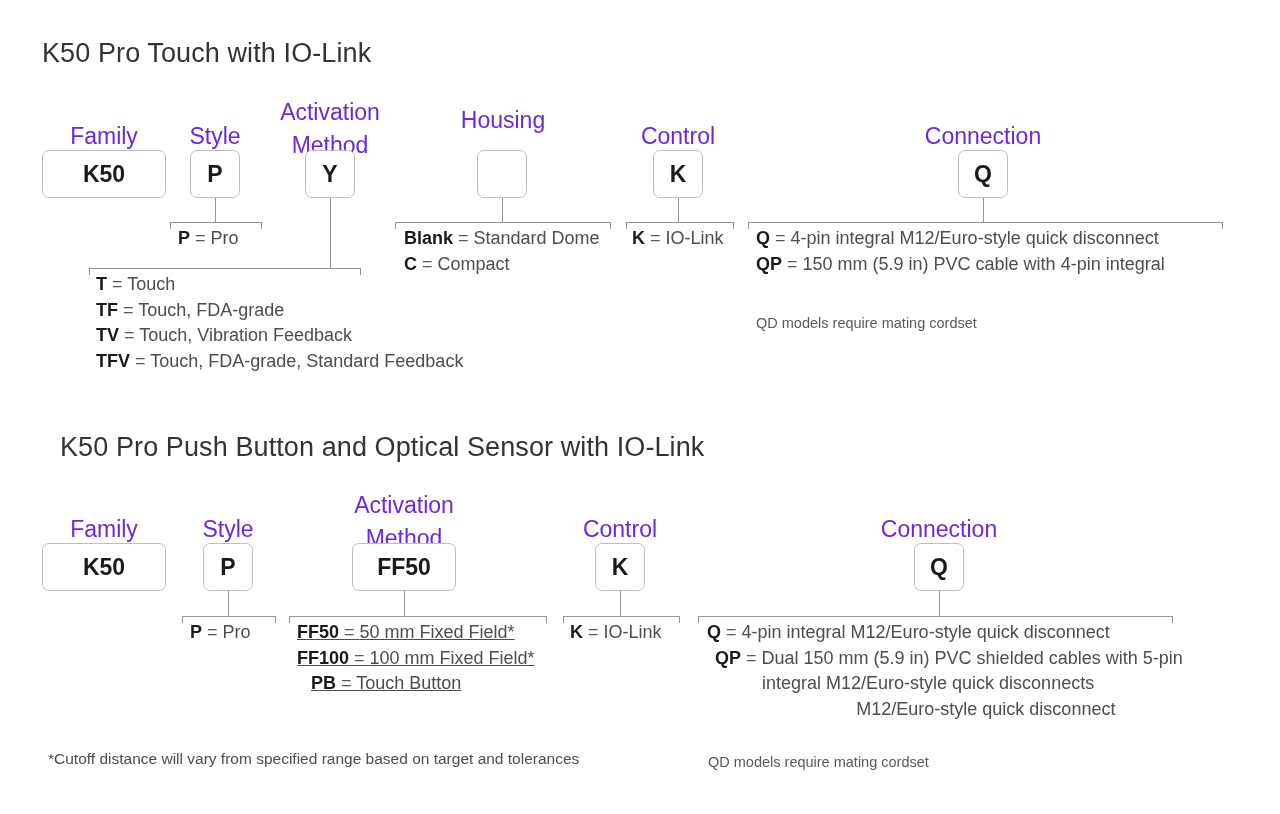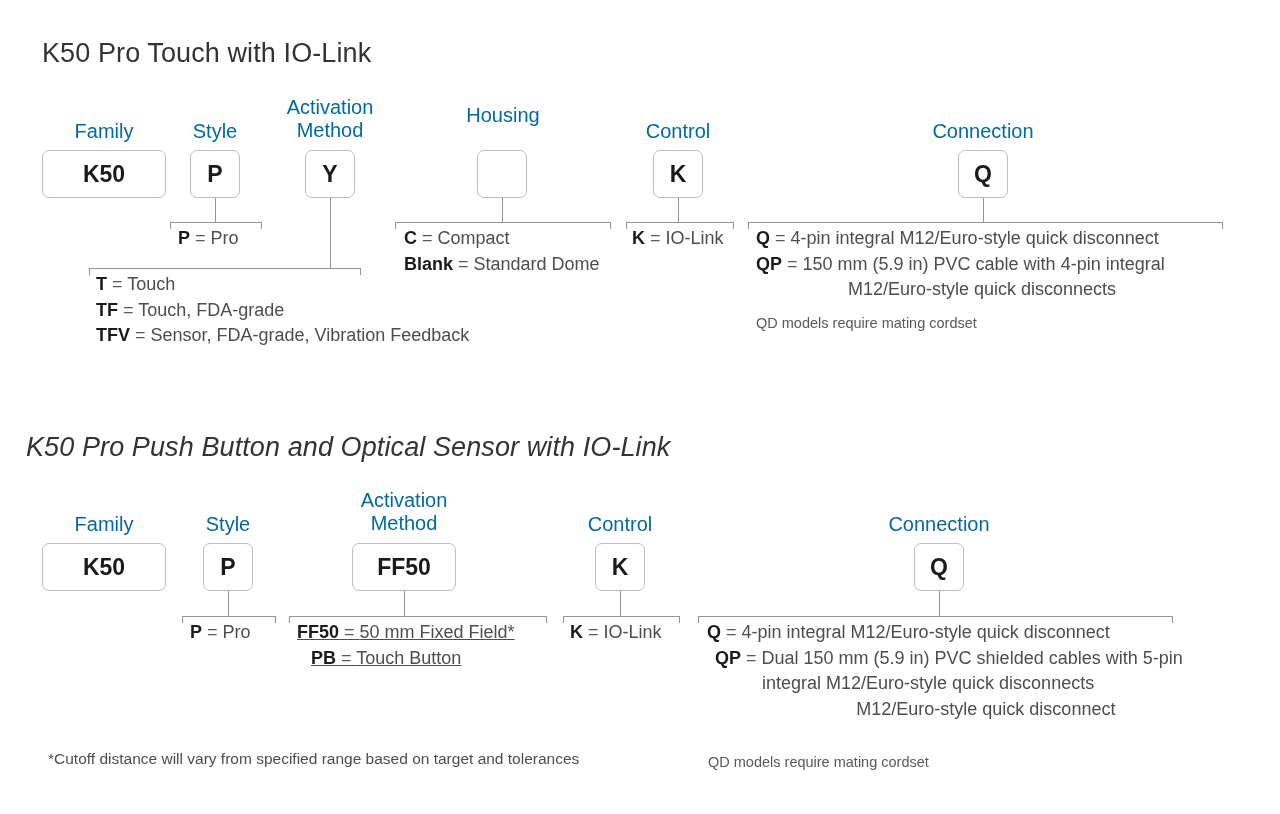--- a/index.html
+++ b/index.html
@@ -22,25 +22,25 @@
     font-size: 27px;
     font-weight: 400;
     color: #333333;
     letter-spacing: 0.1px;
     white-space: nowrap;
   }
 
   
   .col-header {
     position: absolute;
-    font-size: 20px;
+    font-size: 23px;
     font-weight: 400;
-    color: #0369a1;
+    color: #6d28d9;
     text-align: center;
-    line-height: 23px;
+    line-height: 33px;
     white-space: pre-line;
   }
 
   
   .code-box {
     position: absolute;
     border: 1px solid #bcbec0;
     border-radius: 7px;
     background: #ffffff;
     display: flex;
@@ -155,57 +155,57 @@
   </div>
 
   <div class="legend" style="left:96px; top:272px;">
     <span class="row">
       <span class="key">T</span><span class="eq"> = </span><span class="val">Touch</span>
     </span>
     <span class="row">
       <span class="key">TF</span><span class="eq"> = </span><span class="val">Touch, FDA-grade</span>
     </span>
     <span class="row">
-      <span class="key">TFV</span><span class="eq"> = </span><span class="val">Sensor, FDA-grade, Vibration Feedback</span>
+      <span class="key">TV</span><span class="eq"> = </span><span class="val">Touch, Vibration Feedback</span>
+    </span>
+    <span class="row">
+      <span class="key">TFV</span><span class="eq"> = </span><span class="val">Touch, FDA-grade, Standard Feedback</span>
     </span>
   </div>
 
   <div class="legend" style="left:404px; top:226px;">
     <span class="row">
+      <span class="key">Blank</span><span class="eq"> = </span><span class="val">Standard Dome</span>
+    </span>
+    <span class="row">
       <span class="key">C</span><span class="eq"> = </span><span class="val">Compact</span>
     </span>
-    <span class="row">
-      <span class="key">Blank</span><span class="eq"> = </span><span class="val">Standard Dome</span>
-    </span>
   </div>
 
   <div class="legend" style="left:632px; top:226px;">
     <span class="row">
       <span class="key">K</span><span class="eq"> = </span><span class="val">IO-Link</span>
     </span>
   </div>
 
   <div class="legend" style="left:756px; top:226px;">
     <span class="row">
       <span class="key">Q</span><span class="eq"> = </span><span class="val">4-pin integral M12/Euro-style quick disconnect</span>
     </span>
     <span class="row">
       <span class="key">QP</span><span class="eq"> = </span><span class="val">150 mm (5.9 in) PVC cable with 4-pin integral</span>
-    </span>
-    <span class="indent" style="padding-left:92px;">
-      <span class="val">M12/Euro-style quick disconnects</span>
     </span>
   </div>
 
   <div class="note" style="left:756px; top:313px;">QD models require mating cordset</div>
 </div>
 
 <div>
 
-  <div class="section-title" style="left:26px; top:432px;font-style:italic;">K50 Pro Push Button and Optical Sensor with IO-Link</div>
+  <div class="section-title" style="left:60px; top:432px;">K50 Pro Push Button and Optical Sensor with IO-Link</div>
 
   <div class="col-header" style="left:44px; top:513px; width:120px;">Family</div>
   <div class="col-header" style="left:178px; top:513px; width:100px;">Style</div>
   <div class="col-header" style="left:344px; top:489px; width:120px;">Activation
 Method</div>
   <div class="col-header" style="left:560px; top:513px; width:120px;">Control</div>
   <div class="col-header" style="left:879px; top:513px; width:120px;">Connection</div>
 
   <div class="code-box" style="left:42px; top:543px; width:124px; height:48px;">K50</div>
   <div class="code-box" style="left:203px; top:543px; width:50px; height:48px;">P</div>
@@ -236,20 +236,23 @@
   <div class="legend" style="left:190px; top:620px;">
     <span class="row">
       <span class="key">P</span><span class="eq"> = </span><span class="val">Pro</span>
     </span>
   </div>
 
   <div class="legend" style="left:297px; top:620px;text-decoration:underline;">
     <span class="row">
       <span class="key">FF50</span><span class="eq"> = </span><span class="val">50 mm Fixed Field*</span>
     </span>
+    <span class="row">
+      <span class="key">FF100</span><span class="eq"> = </span><span class="val">100 mm Fixed Field*</span>
+    </span>
     <span class="row" style="padding-left:14px;">
       <span class="key">PB</span><span class="eq"> = </span><span class="val">Touch Button</span>
     </span>
   </div>
 
   <div class="legend" style="left:570px; top:620px;">
     <span class="row">
       <span class="key">K</span><span class="eq"> = </span><span class="val">IO-Link</span>
     </span>
   </div>

